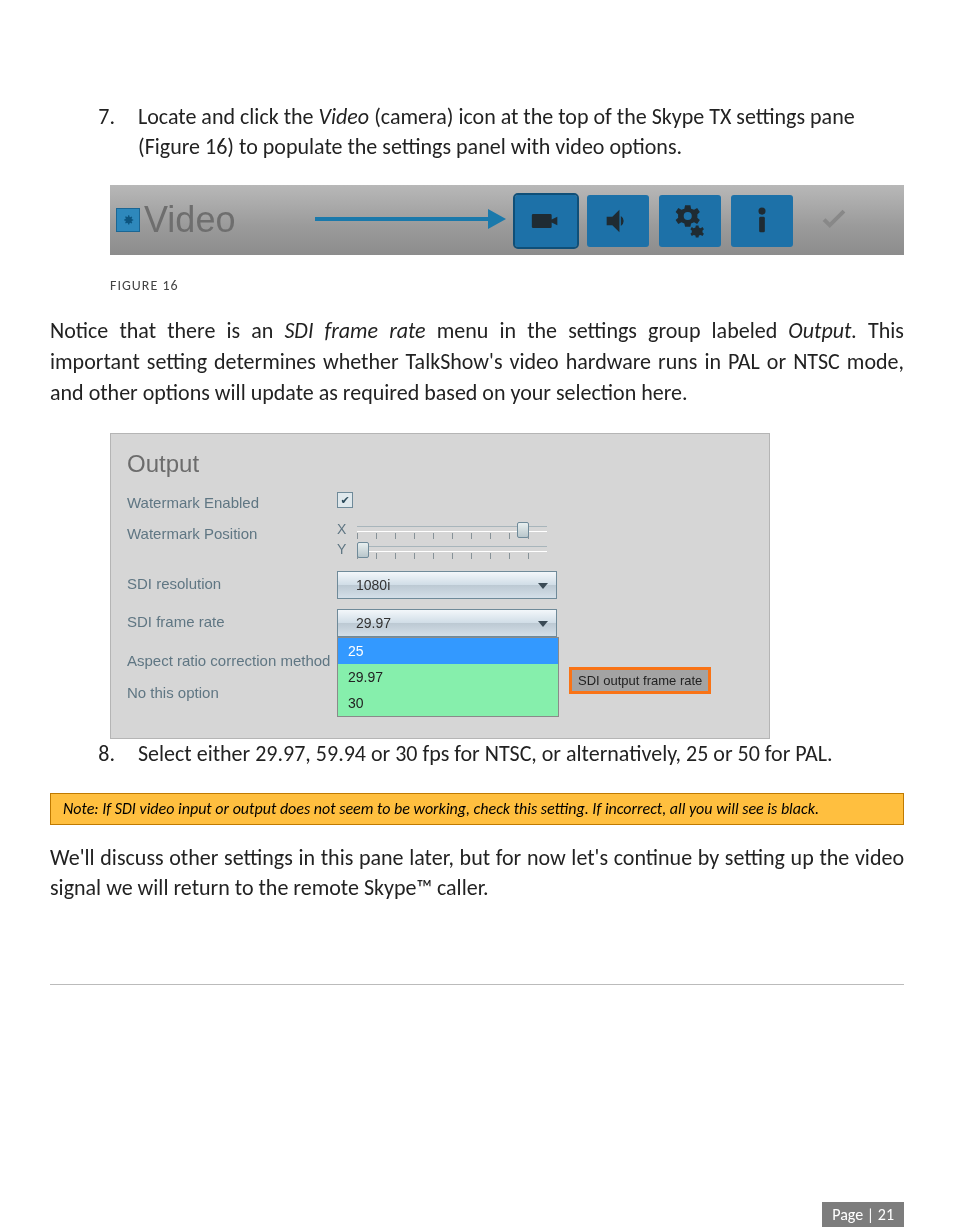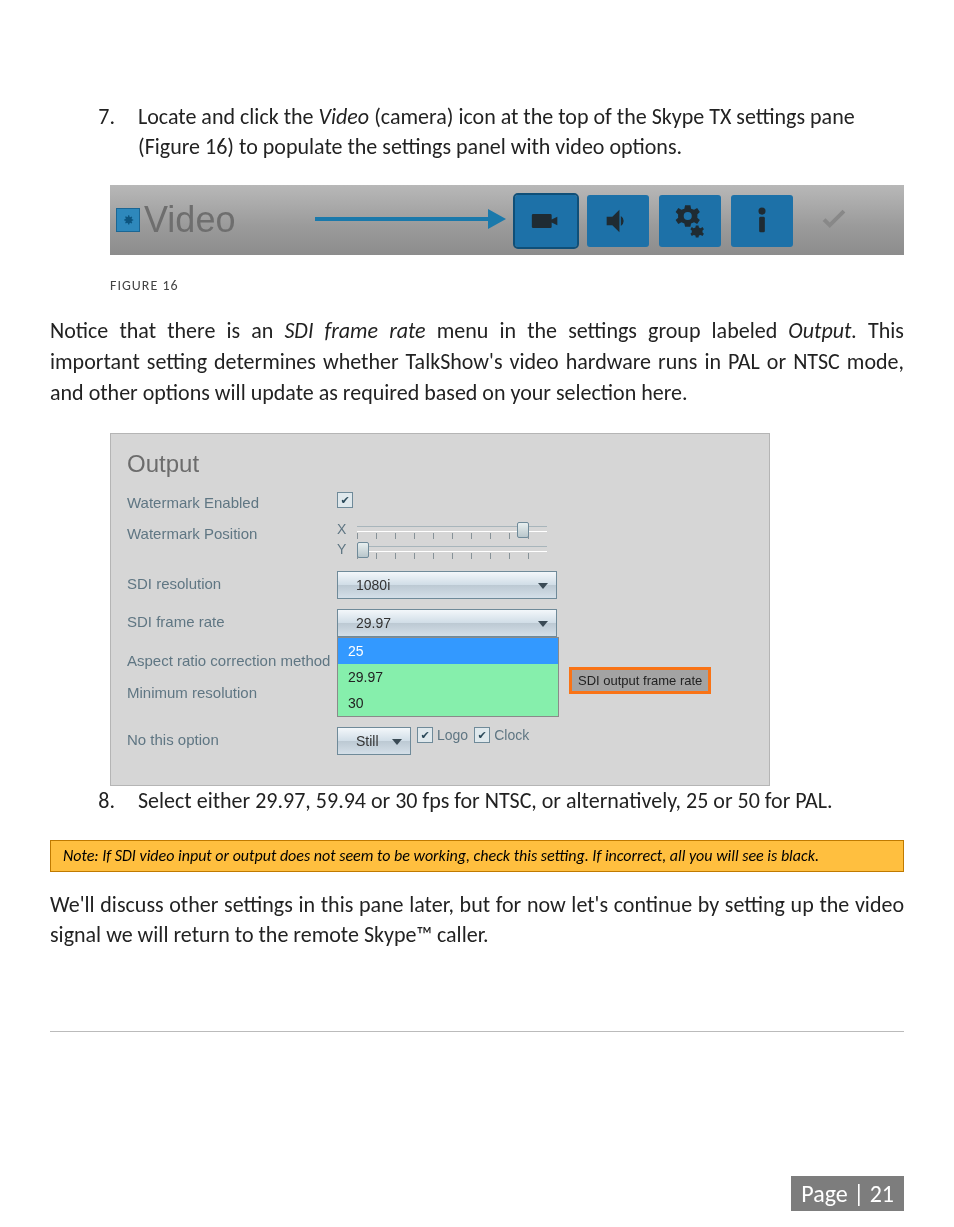--- a/index.html
+++ b/index.html
@@ -39,21 +39,21 @@
   .combo.big{width:220px}
   .combo.sm{width:74px}
   .dd{position:relative}
   .dd .list{position:absolute;left:0;top:28px;width:220px;background:#86efac;border:1px solid #8a8a8a;z-index:5}
   .dd .list .opt{padding:5px 10px;font-size:14px;color:#222}
   .dd .list .opt.sel{background:#3399ff;color:#fff}
   .tooltip{position:absolute;left:232px;top:58px;border:3px solid #f97316;background:#a3a3a3;font-size:13px;color:#222;padding:3px 6px;white-space:nowrap}
   .inline-cb{display:inline-flex;align-items:center;gap:4px;margin-left:6px;font-size:14px;color:#5f7683}
   .notebox{margin:18px 0;border:1px solid #c07a00;background:#ffbf3f;padding:4px 12px;font-size:16px;font-style:italic;color:#000;line-height:1.35}
   .hr{border:none;border-top:1px solid #bbb;margin-top:80px}
-  .pagenum{position:absolute;bottom:28px;right:50px;background:#7d7d7d;color:#fff;font-size:24px;padding:3px 10px}
+  .pagenum{position:absolute;bottom:12px;right:50px;background:#7d7d7d;color:#fff;font-size:16px;padding:3px 10px}
 </style>
 </head>
 <body>
 
 <div class="page">
 
   <ol class="main" start="7">
     <li>
       <span>Locate and click the </span><span class="italic">Video</span><span> (camera) icon at the top of the Skype TX settings pane (Figure 16) to populate the settings panel with video options.</span>
     </li>
@@ -155,24 +155,20 @@
         </div>
         <div class="tooltip">SDI output frame rate</div>
       </div>
     </div>
 
     <div class="row" style="margin-top:0">
       <div class="lab" style="line-height:1.3">Aspect ratio correction method</div>
       <div class="ctl"></div>
     </div>
 
-    <div class="row" style="margin-top:0;margin-bottom:26px">
-      <div class="lab">Minimum resolution</div>
-      <div class="ctl"></div>
-    </div>
 
     <div class="row">
       <div class="lab">No this option</div>
       <div class="ctl" style="display:flex;align-items:flex-start">
         <div class="combo sm">
           <span>Still</span>
           <span class="caret"></span>
         </div>
         <span class="inline-cb">
           <span class="cb">✔</span>

